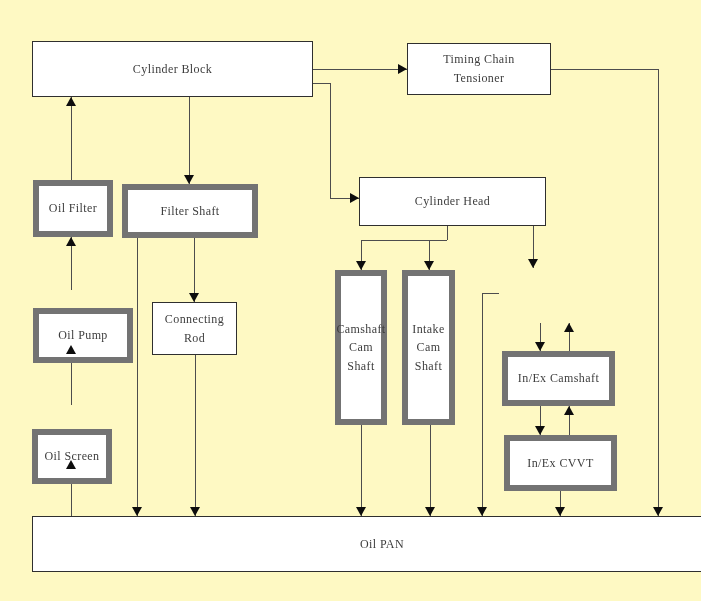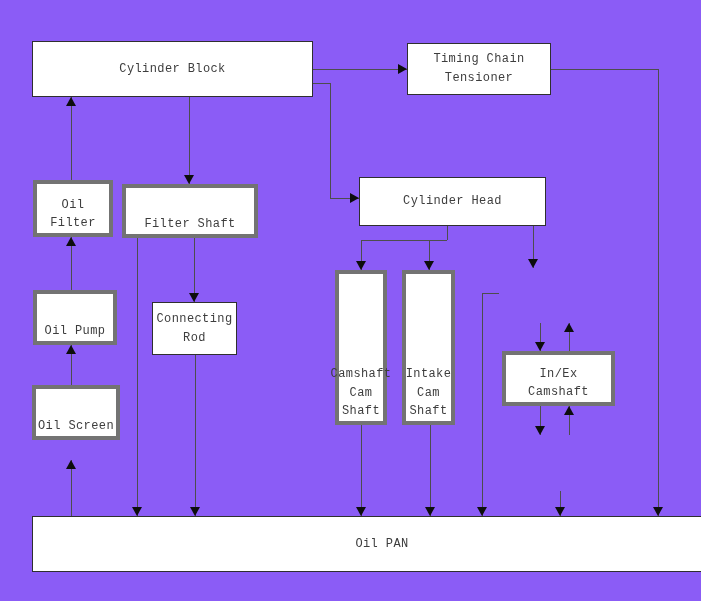--- a/index.html
+++ b/index.html
@@ -1,20 +1,20 @@
 <!DOCTYPE html>
 <html><head>
 <meta charset="utf-8">
 <style>
   html,body{margin:0;padding:0;background:#ffffff;}
-  .canvas{position:relative;width:701px;height:601px;background:#8b5cf6;overflow:hidden;
-          font-family:Liberation Mono, monospace;}
+  .canvas{position:relative;width:701px;height:601px;background:#fef9c3;overflow:hidden;
+          font-family:Liberation Serif, serif;}
   .box{position:absolute;box-sizing:border-box;display:flex;align-items:center;justify-content:center;
        text-align:center;background:#ffffff;border:1px solid #2f2f2f;z-index:2;}
-  .box.gray{border:4px solid #737373;align-items:flex-end;}
+  .box.gray{border:6px solid #737373;}
   .box span{font-size:12px;color:#3d3d3d;letter-spacing:0.4px;line-height:1.55;white-space:pre-line;}
   .hline,.vline{position:absolute;background:#4d4d4d;z-index:1;}
   .hline{height:1px;}
   .vline{width:1px;}
   .arr{position:absolute;width:0;height:0;z-index:3;}
   .arr.up{border-left:5px solid transparent;border-right:5px solid transparent;border-bottom:9px solid #0d0d0d;}
   .arr.down{border-left:5px solid transparent;border-right:5px solid transparent;border-top:9px solid #0d0d0d;}
   .arr.right{border-top:5px solid transparent;border-bottom:5px solid transparent;border-left:9px solid #0d0d0d;}
 </style>
 </head>
@@ -31,41 +31,44 @@
     </div>
   <div class="box gray" style="left:33px;top:180px;width:80px;height:57px">
     <span>Oil Filter</span>
     </div>
   <div class="box gray" style="left:122px;top:184px;width:136px;height:54px">
     <span>Filter Shaft</span>
     </div>
   <div class="box" style="left:359px;top:177px;width:187px;height:49px">
     <span>Cylinder Head</span>
     </div>
-  <div class="box gray" style="left:33px;top:290px;width:84px;height:55px">
+  <div class="box gray" style="left:33px;top:308px;width:100px;height:55px">
     <span>Oil Pump</span>
     </div>
   <div class="box" style="left:152px;top:302px;width:85px;height:53px">
     <span>Connecting
 Rod</span>
     </div>
   <div class="box gray" style="left:335px;top:270px;width:52px;height:155px">
     <span>Camshaft
 Cam
 Shaft</span>
     </div>
   <div class="box gray" style="left:402px;top:270px;width:53px;height:155px">
     <span>Intake
 Cam
 Shaft</span>
     </div>
   <div class="box gray" style="left:502px;top:351px;width:113px;height:55px">
     <span>In/Ex Camshaft</span>
     </div>
-  <div class="box gray" style="left:32px;top:385px;width:88px;height:55px">
+  <div class="box gray" style="left:504px;top:435px;width:113px;height:56px">
+    <span>In/Ex CVVT</span>
+    </div>
+  <div class="box gray" style="left:32px;top:429px;width:80px;height:55px">
     <span>Oil Screen</span>
     </div>
   <div class="box" style="left:32px;top:516px;width:700px;height:56px">
     <span>Oil PAN</span>
     </div>
 
   <div class="vline" style="left:71px;top:460px;height:56px"></div>
   <div class="arr up" style="left:66px;top:460px"></div>
   <div class="vline" style="left:71px;top:345px;height:60px"></div>
   <div class="arr up" style="left:66px;top:345px"></div>

